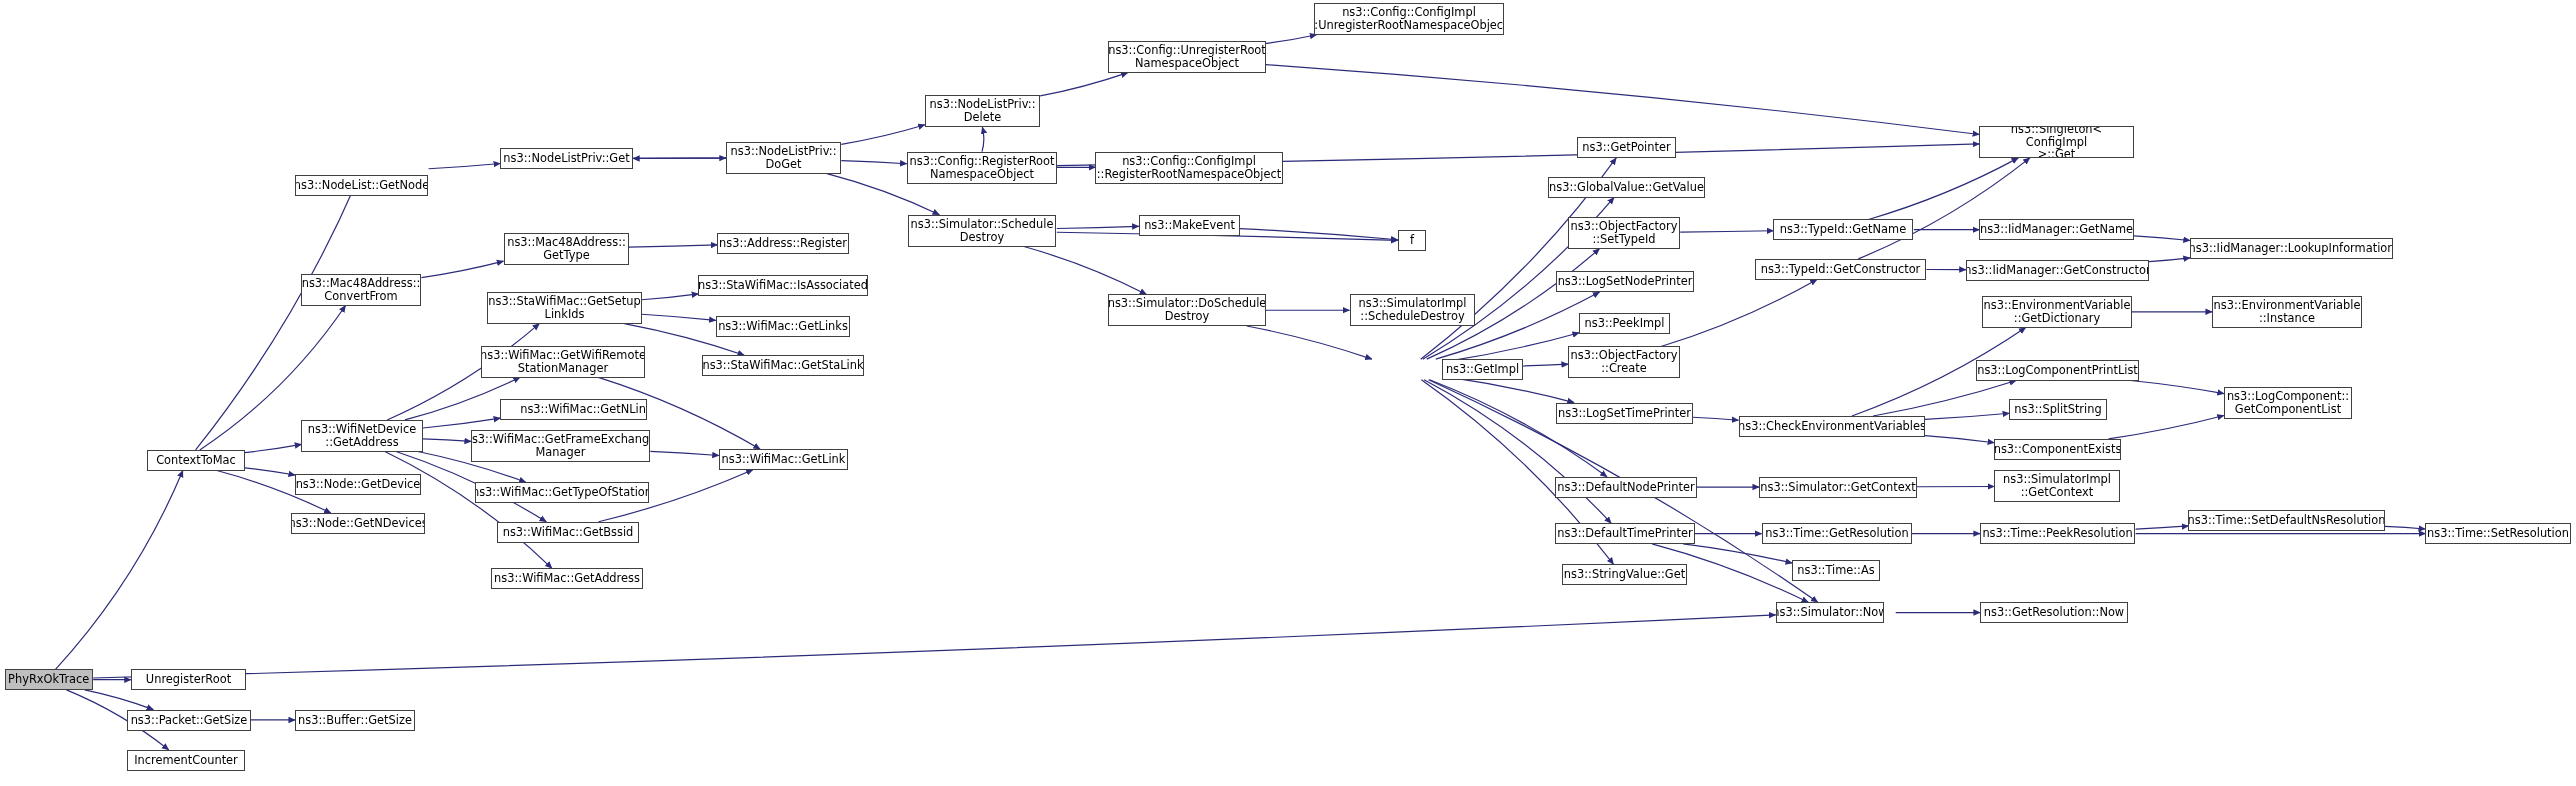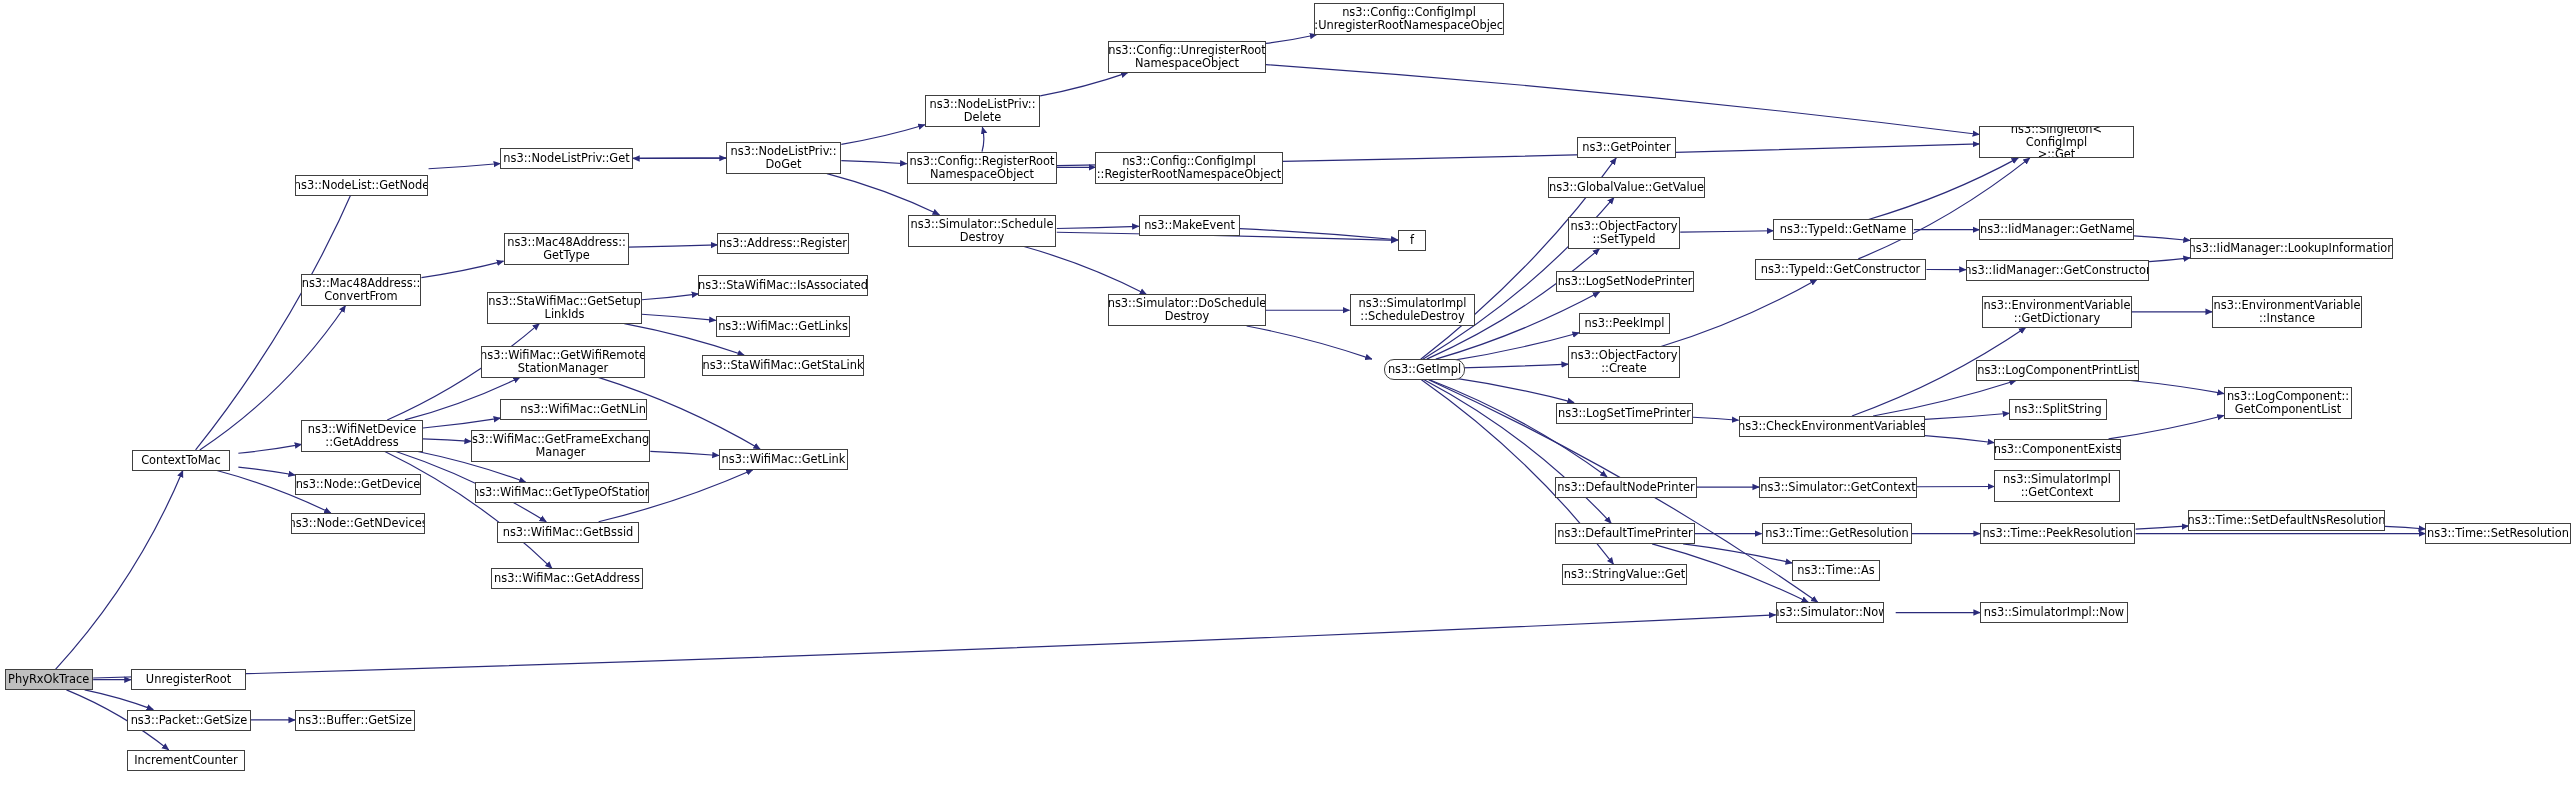--- a/index.html
+++ b/index.html
@@ -106,21 +106,21 @@
         <path d="M 3022 666.8973880597015 Q 3047.528671768333 668.0629233782361 3073 670.1324626865671" fill="none" stroke="#2b2b7a" stroke-width="1.5" marker-end="url(#ah)"></path>
         <path d="M 2402 776 Q 2455.5 776 2509 776" fill="none" stroke="#2b2b7a" stroke-width="1.5" marker-end="url(#ah)"></path>
       </g>
   </svg>
   <div id="nodes">
       <div class="node root" style="left: 4.7px; top: 669px; width: 88px; height: 20.5px;">PhyRxOkTrace</div>
       <div class="node" style="left: 131px; top: 669px; width: 115px; height: 20.5px;">UnregisterRoot</div>
       <div class="node" style="left: 127px; top: 710px; width: 124px; height: 20.5px;">ns3::Packet::GetSize</div>
       <div class="node" style="left: 295px; top: 710px; width: 120px; height: 20.5px;">ns3::Buffer::GetSize</div>
       <div class="node" style="left: 127px; top: 750px; width: 118px; height: 20.5px;">IncrementCounter</div>
-      <div class="node" style="left: 132px; top: 450px; width: 98px; height: 20.5px;">ContextToMac</div>
+      <div class="node" style="left: 147px; top: 450px; width: 98px; height: 20.5px;">ContextToMac</div>
       <div class="node" style="left: 295px; top: 163px; width: 133px; height: 20.5px; margin-top: 12px;">ns3::NodeList::GetNode</div>
       <div class="node" style="left: 301px; top: 274px; width: 120px; height: 32px;">ns3::Mac48Address::
 ConvertFrom</div>
       <div class="node" style="left: 301px; top: 420px; width: 122px; height: 32px;">ns3::WifiNetDevice
 ::GetAddress</div>
       <div class="node" style="left: 295px; top: 474px; width: 126px; height: 20.5px;">ns3::Node::GetDevice</div>
       <div class="node" style="left: 291px; top: 513px; width: 134px; height: 20.5px;">ns3::Node::GetNDevices</div>
       <div class="node" style="left: 500px; top: 148px; width: 133px; height: 20.5px;">ns3::NodeListPriv::Get</div>
       <div class="node" style="left: 726px; top: 142px; width: 115px; height: 32px;">ns3::NodeListPriv::
 DoGet</div>
@@ -152,21 +152,21 @@
       <div class="node" style="left: 1314px; top: 3.2px; width: 190px; height: 32px;">ns3::Config::ConfigImpl
 ::UnregisterRootNamespaceObject</div>
       <div class="node" style="left: 908px; top: 215px; width: 148px; height: 32px;">ns3::Simulator::Schedule
 Destroy</div>
       <div class="node" style="left: 1139px; top: 215px; width: 101px; height: 20.5px;">ns3::MakeEvent</div>
       <div class="node" style="left: 1398px; top: 230px; width: 28px; height: 20.5px;">f</div>
       <div class="node" style="left: 1108px; top: 294px; width: 158px; height: 32px;">ns3::Simulator::DoSchedule
 Destroy</div>
       <div class="node" style="left: 1350px; top: 294px; width: 125px; height: 32px;">ns3::SimulatorImpl
 ::ScheduleDestroy</div>
-      <div class="node" style="left: 1384px; top: 359px; width: 81px; height: 20.5px; border-radius: 10px;">ns3::GetImpl</div>
+      <div class="node" style="left: 1442px; top: 359px; width: 81px; height: 20.5px;">ns3::GetImpl</div>
       <div class="node" style="left: 1577px; top: 137px; width: 99px; height: 20.5px;">ns3::GetPointer</div>
       <div class="node" style="left: 1548px; top: 177px; width: 157px; height: 20.5px;">ns3::GlobalValue::GetValue</div>
       <div class="node" style="left: 1568px; top: 217px; width: 112px; height: 32px;">ns3::ObjectFactory
 ::SetTypeId</div>
       <div class="node" style="left: 1556px; top: 271px; width: 138px; height: 20.5px;">ns3::LogSetNodePrinter</div>
       <div class="node" style="left: 1579px; top: 313px; width: 91px; height: 20.5px;">ns3::PeekImpl</div>
       <div class="node" style="left: 1568px; top: 346px; width: 112px; height: 32px;">ns3::ObjectFactory
 ::Create</div>
       <div class="node" style="left: 1556px; top: 403px; width: 137px; height: 20.5px;">ns3::LogSetTimePrinter</div>
       <div class="node" style="left: 1555px; top: 477px; width: 142px; height: 20.5px;">ns3::DefaultNodePrinter</div>
@@ -184,21 +184,21 @@
       <div class="node" style="left: 1979px; top: 219px; width: 155px; height: 20.5px;">ns3::IidManager::GetName</div>
       <div class="node" style="left: 1966px; top: 260px; width: 183px; height: 20.5px;">ns3::IidManager::GetConstructor</div>
       <div class="node" style="left: 1982px; top: 296px; width: 150px; height: 32px;">ns3::EnvironmentVariable
 ::GetDictionary</div>
       <div class="node" style="left: 1976px; top: 360px; width: 163px; height: 20.5px;">ns3::LogComponentPrintList</div>
       <div class="node" style="left: 2009px; top: 399px; width: 98px; height: 20.5px;">ns3::SplitString</div>
       <div class="node" style="left: 1994px; top: 439px; width: 127px; height: 20.5px;">ns3::ComponentExists</div>
       <div class="node" style="left: 1994px; top: 470px; width: 126px; height: 32px;">ns3::SimulatorImpl
 ::GetContext</div>
       <div class="node" style="left: 1980px; top: 523px; width: 155px; height: 20.5px;">ns3::Time::PeekResolution</div>
-      <div class="node" style="left: 1980px; top: 602px; width: 148px; height: 20.5px;">ns3::SimulatorImpl::Now</div>
+      <div class="node" style="left: 1980px; top: 602px; width: 148px; height: 20.5px;">ns3::GetResolution::Now</div>
       <div class="node" style="left: 2190px; top: 238px; width: 203px; height: 20.5px;">ns3::IidManager::LookupInformation</div>
       <div class="node" style="left: 2212px; top: 296px; width: 150px; height: 32px;">ns3::EnvironmentVariable
 ::Instance</div>
       <div class="node" style="left: 2224px; top: 387px; width: 128px; height: 32px;">ns3::LogComponent::
 GetComponentList</div>
       <div class="node" style="left: 2188px; top: 510px; width: 197px; height: 20.5px;">ns3::Time::SetDefaultNsResolution</div>
       <div class="node" style="left: 2425px; top: 523px; width: 146px; height: 20.5px;">ns3::Time::SetResolution</div>
     </div>
 </div>
 

